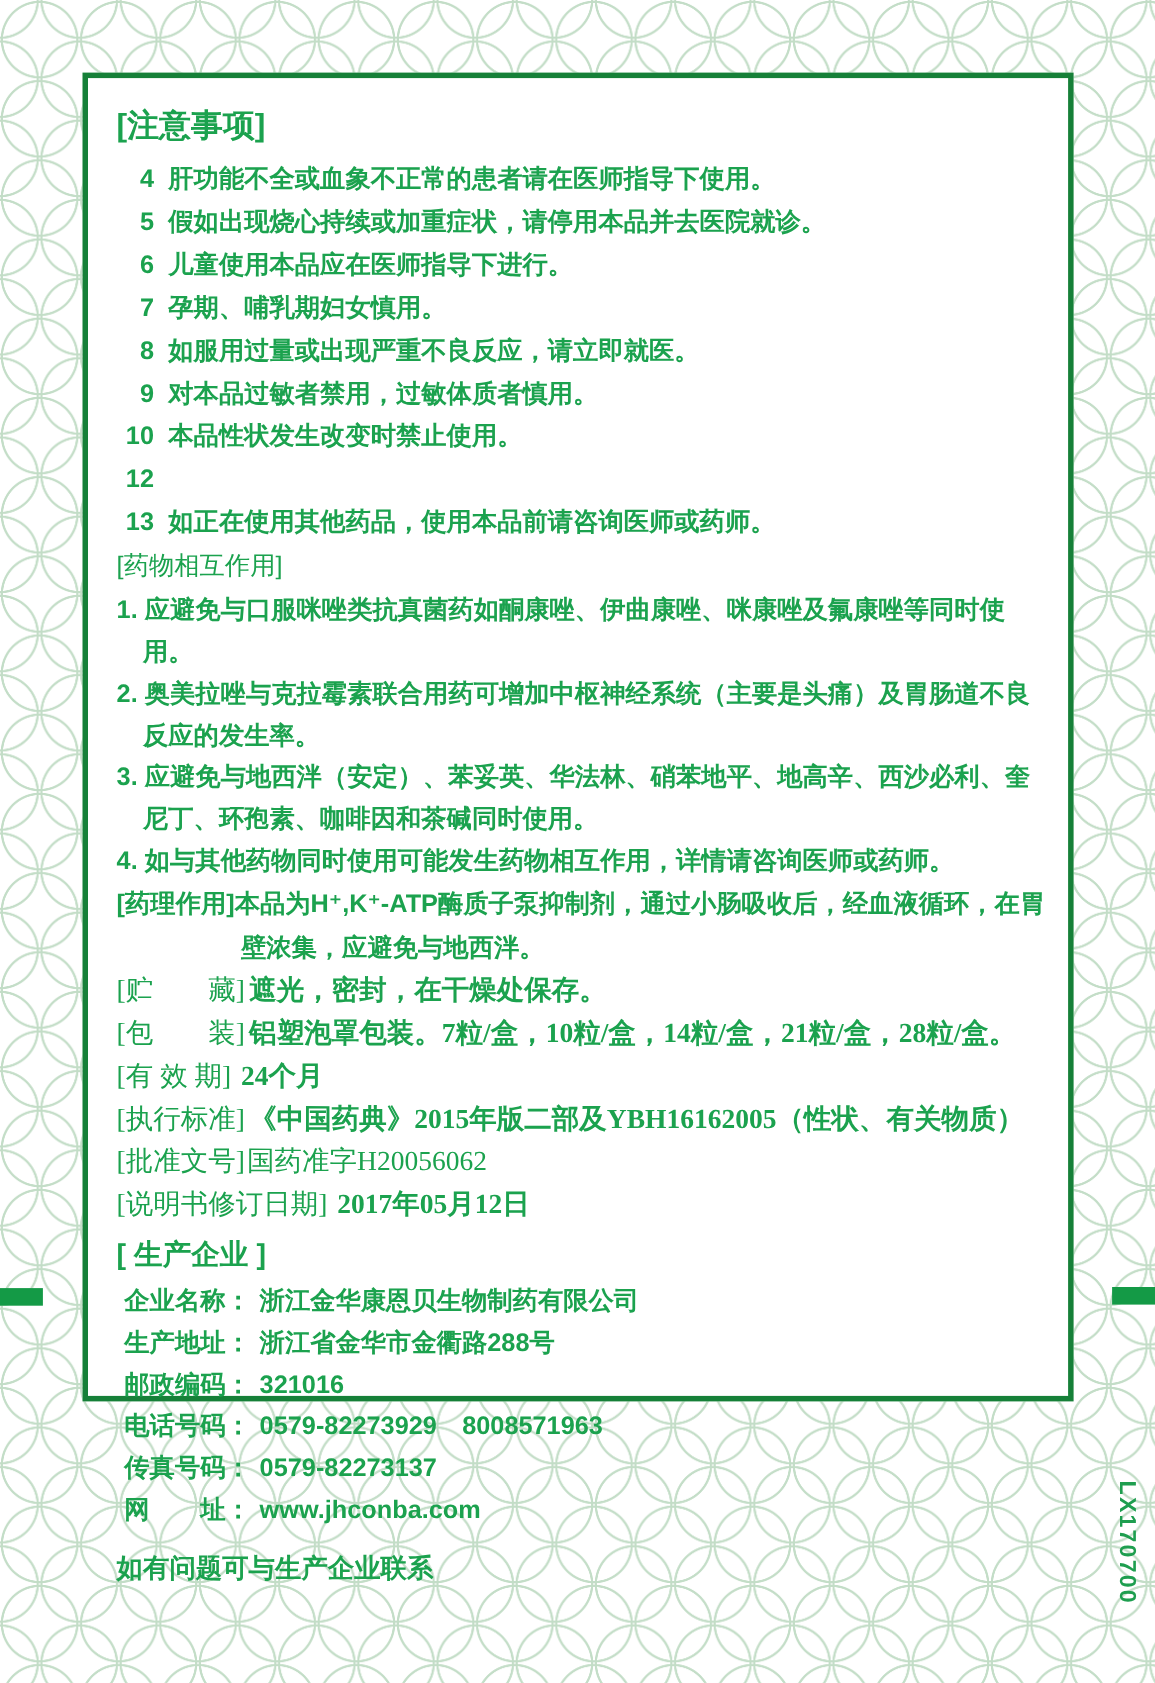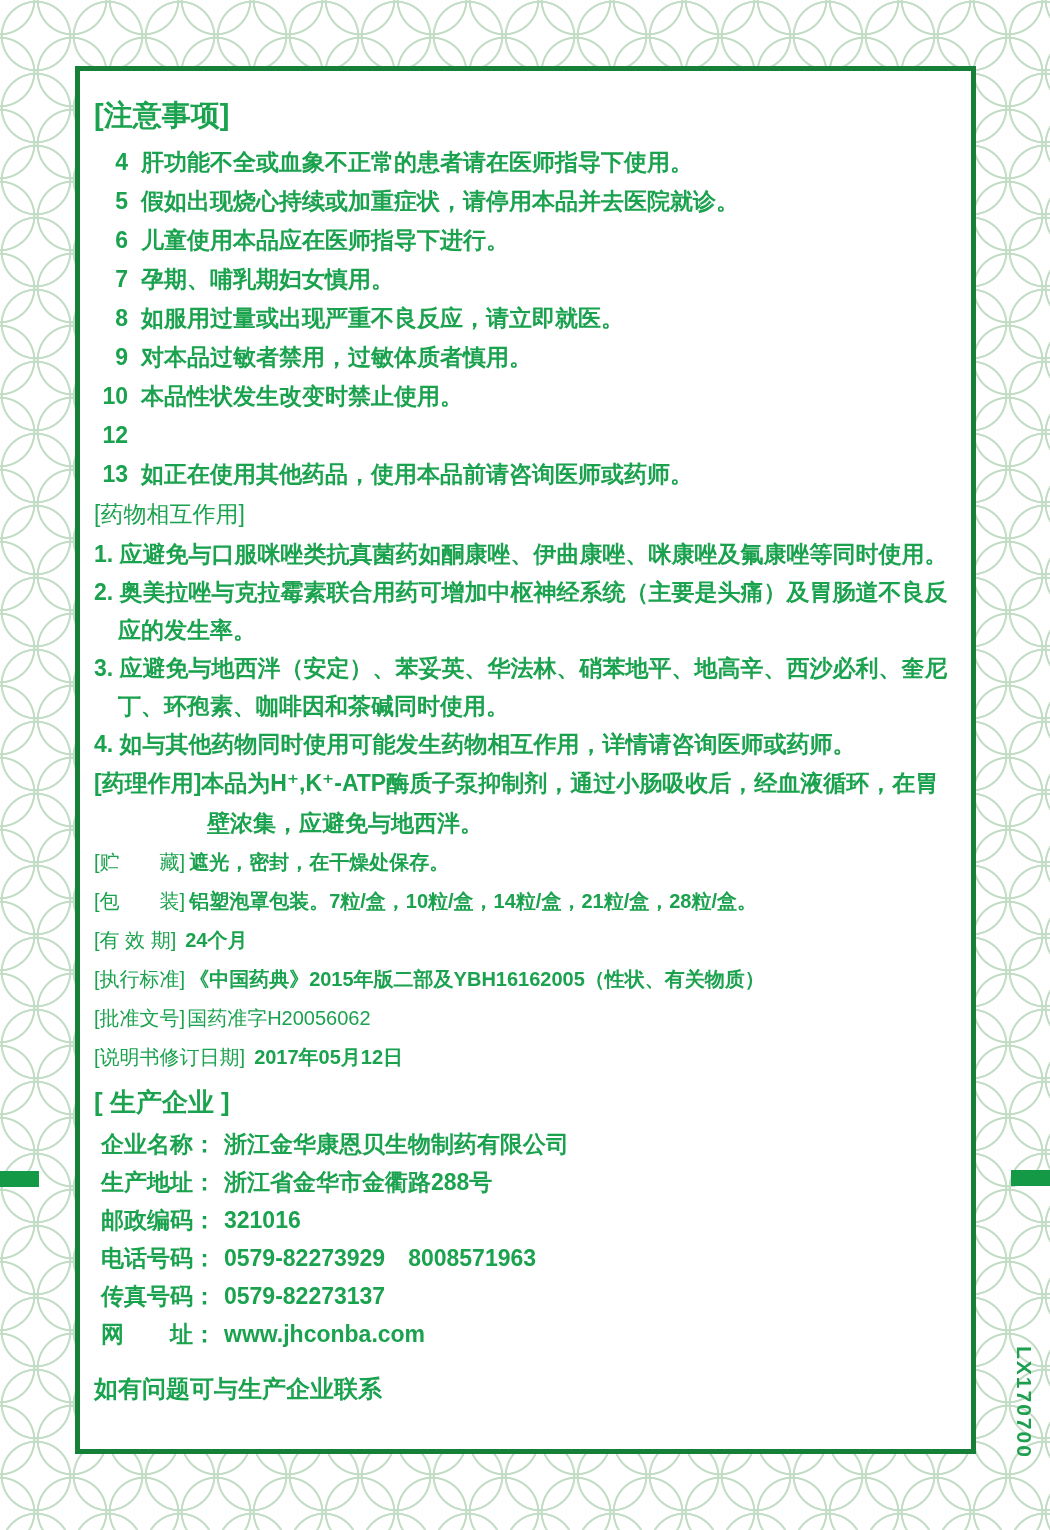--- a/index.html
+++ b/index.html
@@ -19,41 +19,41 @@
   .bar-left  { left: 0;  top: 1171px; width: 39px; }
   .bar-right { right: 0; top: 1170px; width: 39px; }
   .code {
     position: absolute; right: 14px; top: 1346px;
     writing-mode: vertical-rl;
     font-size: 21px; font-weight: 700; letter-spacing: 2px;
     color: #1e9e4f;
   }
   .frame {
     position: absolute; left: 75px; top: 66px;
-    width: 901px; height: 1388px;
+    width: 901px; height: 1208px;
     box-sizing: border-box;
     border: 5px solid #168038;
     background: #ffffff;
-    padding: 22px 16px 0 14px;
+    padding: 22px 16px 0 26px;
   }
   .sec-title { font-size: 29px; font-weight: 700; line-height: 44px; margin: 0 0 6px 0; }
   .p-item { display: flex; line-height: 39px; font-size: 23px; font-weight: 700; }
   .p-item .num { flex: none; width: 34px; text-align: right; margin-right: 13px; }
   .subhead { font-size: 23px; font-weight: 400; line-height: 41px; }
   .i-item {
     font-size: 23px; font-weight: 700; line-height: 38px;
     margin: 0; padding-left: 24px; text-indent: -24px;
   }
   .pharm {
     font-size: 23px; line-height: 40px; margin: 0;
     padding-left: 113px; text-indent: -113px;
   }
   .pharm .lbl { font-weight: 700; }
   .pharm .val { font-weight: 700; }
-  .kv { font-size: 20px; line-height: 39px; }
+  .kv { font-size: 25px; line-height: 39px; font-family: Liberation Serif, serif; }
   .kv .lbl { font-weight: 400; }
   .kv .val { font-weight: 700; margin-left: 4px; }
   .kv .val.reg { font-weight: 400; margin-left: 2px; }
   .kv .val.sp  { margin-left: 9px; }
   .mfr-title { font-size: 26px; font-weight: 700; line-height: 46px; margin: 2px 0 0 0; }
   .mrow { font-size: 23px; font-weight: 700; line-height: 38px; padding-left: 7px; }
   .mrow .mval { margin-left: 8px; }
   .note { font-size: 24px; font-weight: 700; line-height: 40px; margin-top: 16px; }
 </style>
 </head>

